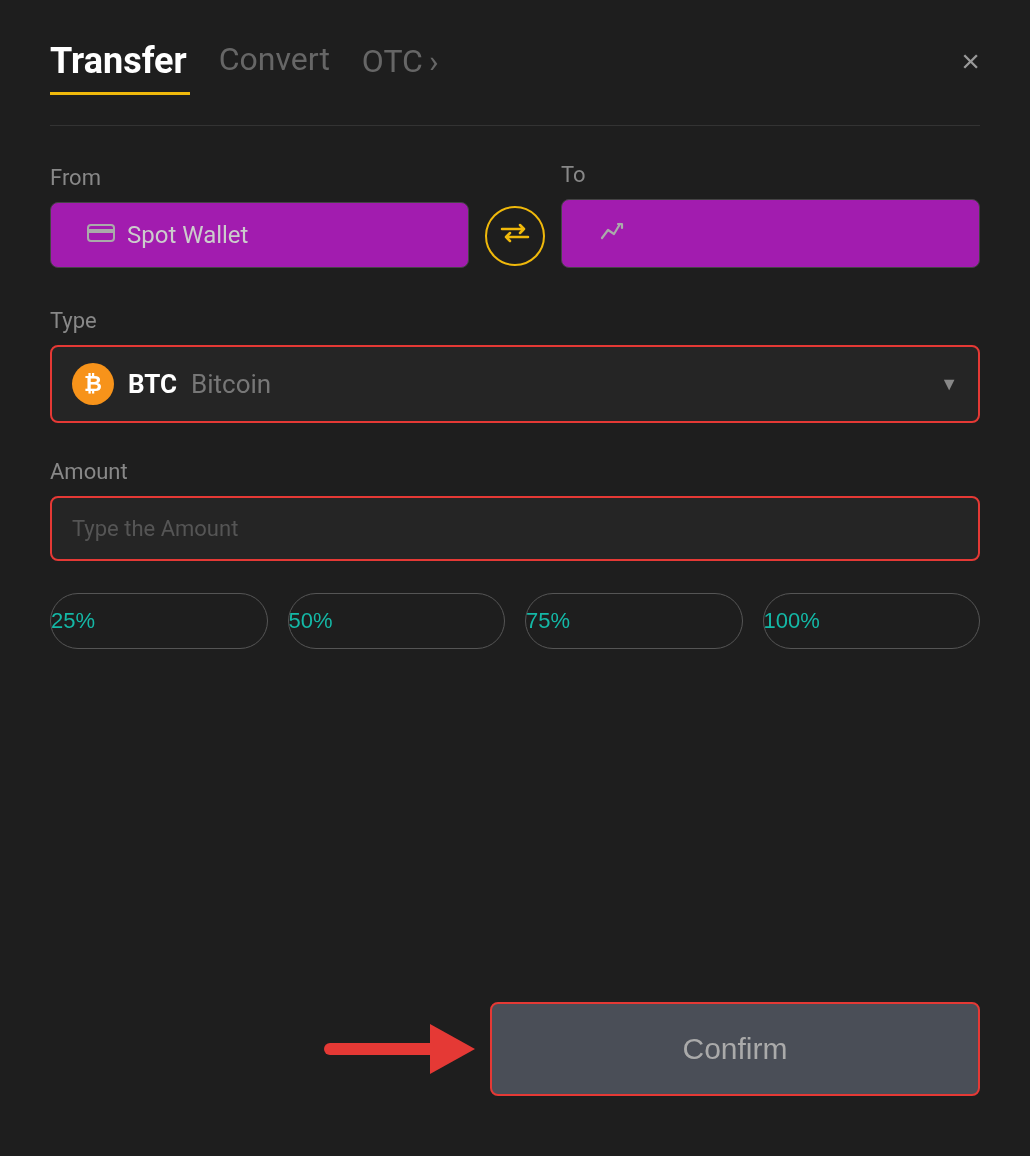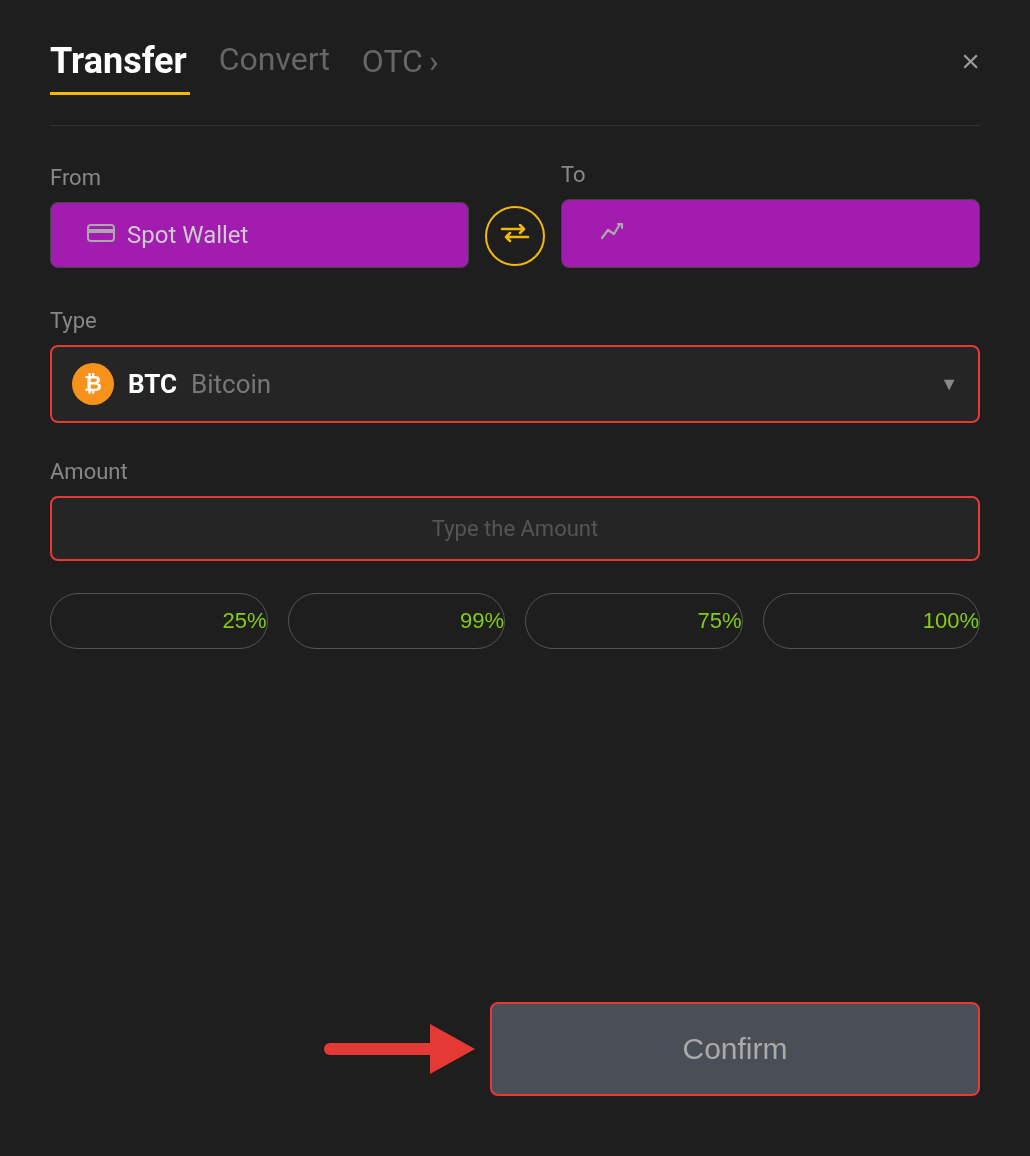--- a/index.html
+++ b/index.html
@@ -197,21 +197,21 @@
       margin-bottom: 32px;
     }
 
     .amount-box {
       border: 2.5px solid #e53935;
       border-radius: 8px;
       padding: 18px 20px;
       background: #252525;
       display: flex;
       align-items: center;
-      justify-content: center;
+      justify-content: space-between;
       margin-top: 12px;
     }
 
     .amount-placeholder {
       font-size: 22px;
       color: #555;
     }
 
     .available-text {
       font-size: 20px;
@@ -229,24 +229,24 @@
       gap: 20px;
       margin-bottom: 60px;
     }
 
     .pct-btn {
       flex: 1;
       border: 1.5px solid #555;
       border-radius: 30px;
       padding: 14px 0;
       background: transparent;
-      color: #84cc16;
-      font-size: 22px;
-      cursor: pointer;
-      text-align: right;
+      color: #14b8a6;
+      font-size: 22px;
+      cursor: pointer;
+      text-align: left;
     }
 
     
     .confirm-section {
       display: flex;
       align-items: center;
       justify-content: flex-end;
       margin-top: auto;
       gap: 0;
       position: relative;
@@ -348,21 +348,21 @@
 
   <div class="amount-section">
     <span class="field-label">Amount</span>
     <div class="amount-box">
       <span class="amount-placeholder">Type the Amount</span>
     </div>
   </div>
 
   <div class="pct-row">
     <button class="pct-btn">25%</button>
-    <button class="pct-btn">99%</button>
+    <button class="pct-btn">50%</button>
     <button class="pct-btn">75%</button>
     <button class="pct-btn">100%</button>
   </div>
 
   <div class="confirm-section">
 
     <div class="arrow-container">
       <svg class="arrow-svg" viewBox="0 0 180 80" fill="none">
         <path d="M10 40 L130 40" stroke="#e53935" stroke-width="12" stroke-linecap="round"></path>
         <path d="M110 15 L155 40 L110 65" fill="#e53935"></path>

